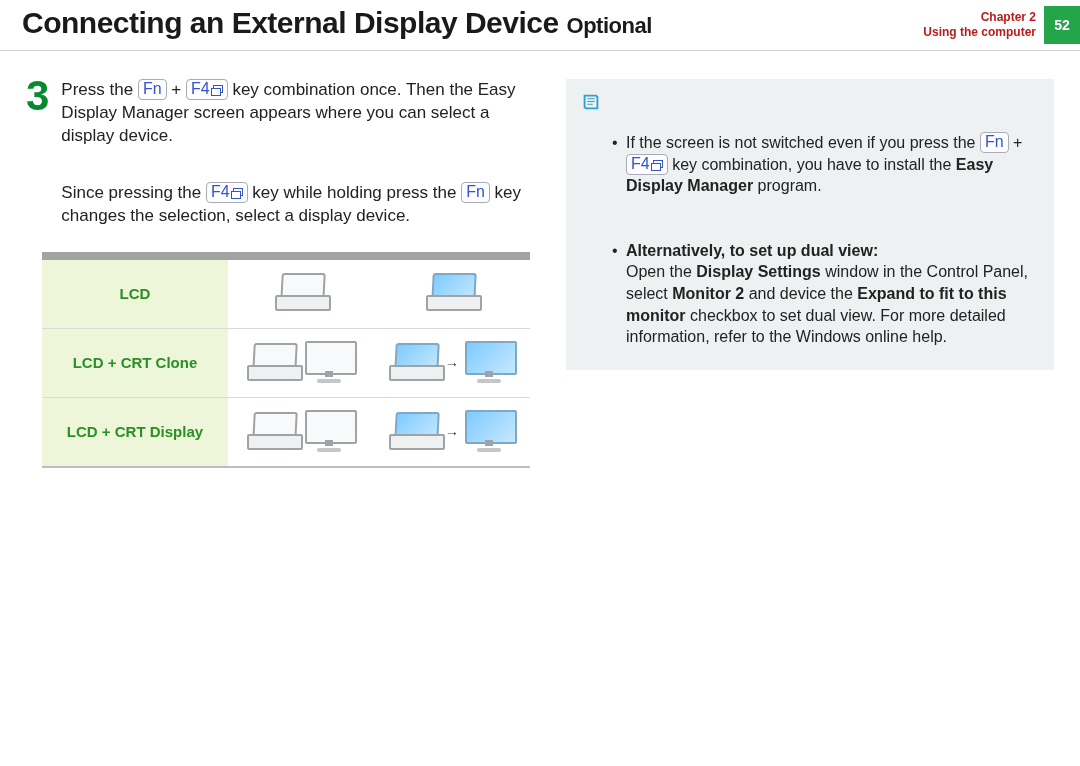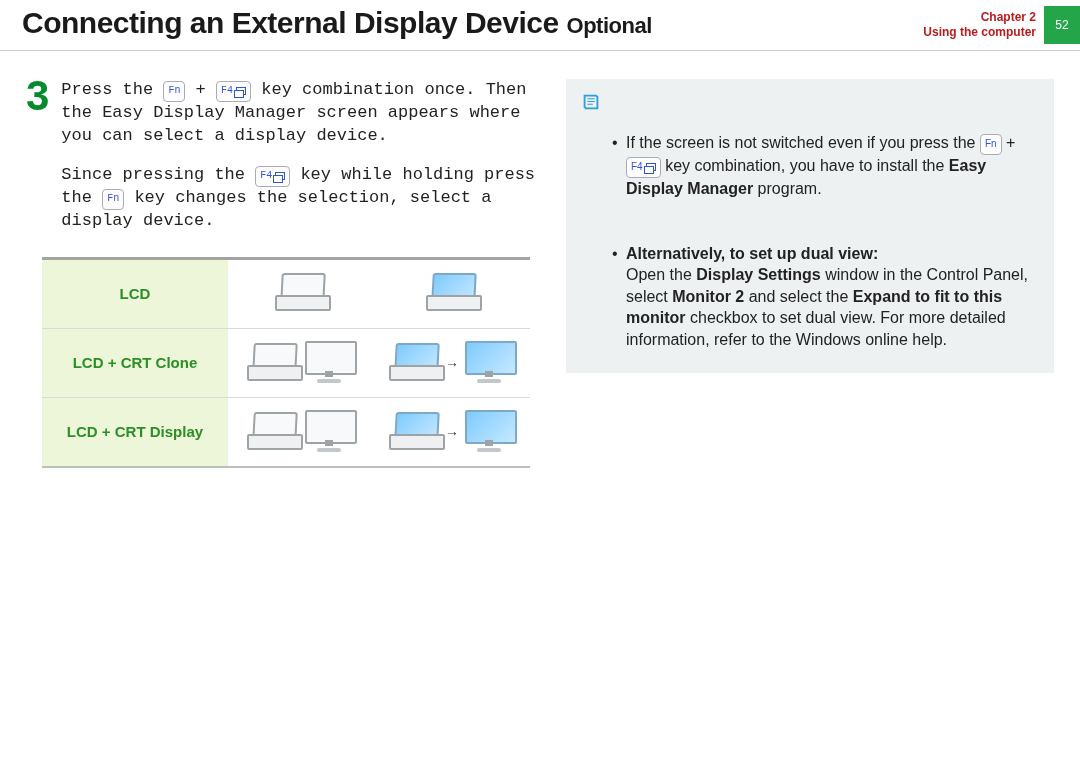--- a/index.html
+++ b/index.html
@@ -44,22 +44,22 @@
     font-weight: 700;
     color: #b91c1c;
     line-height: 1.25;
     padding: 4px 8px 0 0;
   }
   .page-num {
     width: 36px;
     height: 38px;
     background: #24a54a;
     color: #fff;
-    font-weight: 400;
-    font-size: 12px;
+    font-weight: 700;
+    font-size: 14px;
     display: flex;
     align-items: center;
     justify-content: center;
   }
   .rule {
     border: 0;
     border-top: 1px solid #cdd0d2;
     margin: 6px 0 0 0;
   }
   
@@ -83,33 +83,32 @@
   .step-num {
     font-size: 42px;
     font-weight: 700;
     color: #058a2e;
     line-height: 0.9;
     margin-top: -2px;
   }
   .step-body {
     font-size: 17px;
     line-height: 1.35;
-    font-family: Liberation Mono, monospace;
   }
   .step-body.para2 {
-    margin-top: 16px;
+    margin-top: 34px;
   }
   .keycap {
     display: inline-flex;
     align-items: center;
     gap: 3px;
     border: 1px solid #aab;
     border-radius: 4px;
     padding: 1px 4px 2px 4px;
-    font-size: 10px;
+    font-size: 16px;
     color: #3355cc;
     background: #fdfdff;
     vertical-align: 1px;
     line-height: 1;
     height: 16px;
     box-sizing: content-box;
   }
   .keycap .mini-icon {
     width: 10px; height: 8px;
     border: 1px solid #3355cc;
@@ -131,21 +130,21 @@
     border-collapse: collapse;
     width: 488px;
   }
   .modes-table td {
     border-top: 1px solid #d8dadb;
     border-bottom: 1px solid #d8dadb;
     height: 60px;
     padding: 4px 8px;
     vertical-align: middle;
   }
-  .modes-table tr:first-child td { border-top: 3px solid #a3a3a3; }
+  .modes-table tr:first-child td { border-top: 8px solid #a3a3a3; }
   .modes-table tr:last-child td  { border-bottom: 2px solid #bcbfc0; }
   .modes-table td.label {
     width: 170px;
     background: #eef6da;
     color: #2a8f25;
     font-weight: 700;
     font-size: 15px;
     text-align: center;
   }
   .modes-table td.img-off { width: 130px; text-align:center; }
@@ -352,21 +351,21 @@
             <span> key combination, you have to install the </span>
             <span class="b">Easy Display Manager</span>
             <span> program.</span>
           </li>
           <li>
             <span class="b">Alternatively, to set up dual view:</span><br>
             <span>Open the </span>
             <span class="b">Display Settings</span>
             <span> window in the Control Panel, select </span>
             <span class="b">Monitor 2</span>
-            <span> and select the </span>
+            <span> and device the </span>
             <span class="b">Expand to fit to this monitor</span>
             <span> checkbox to set dual view. For more detailed information, refer to the Windows online help.</span>
           </li>
         </ul>
       </div>
     </div>
   </div>
 </div>
 
 </div>

